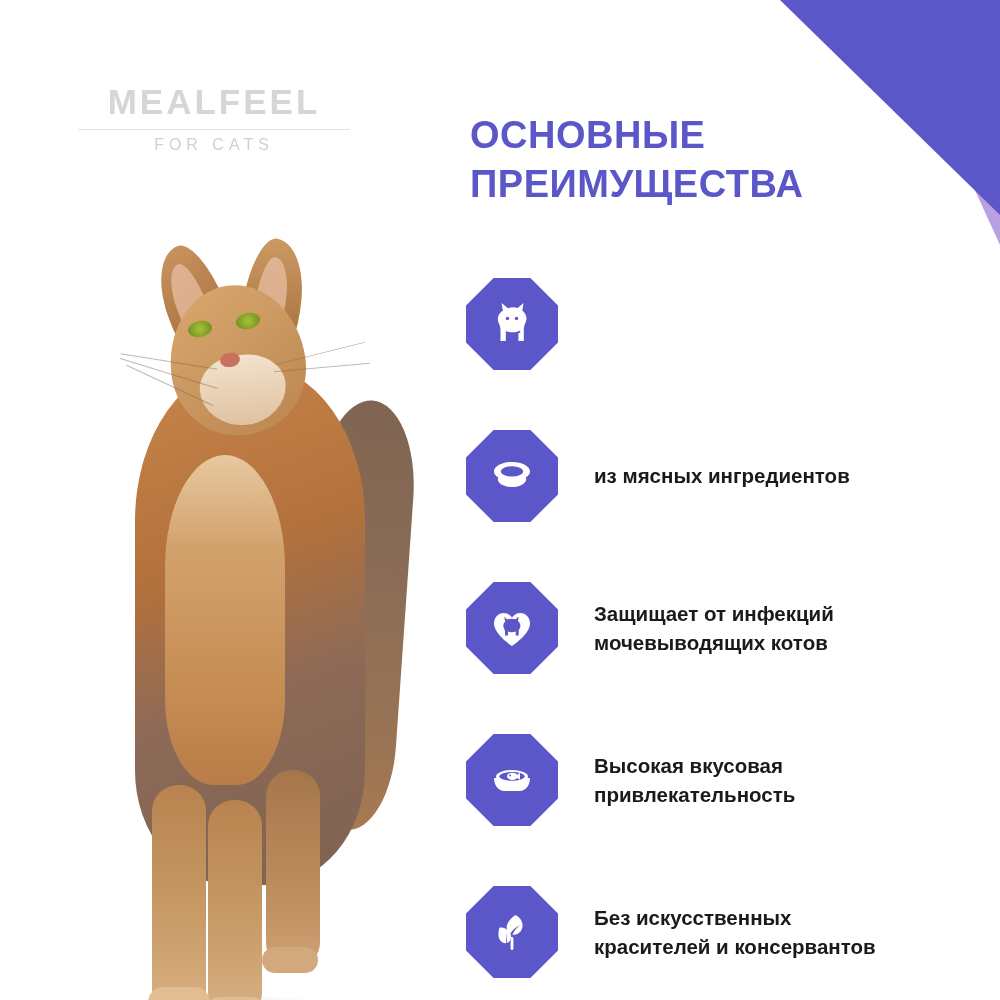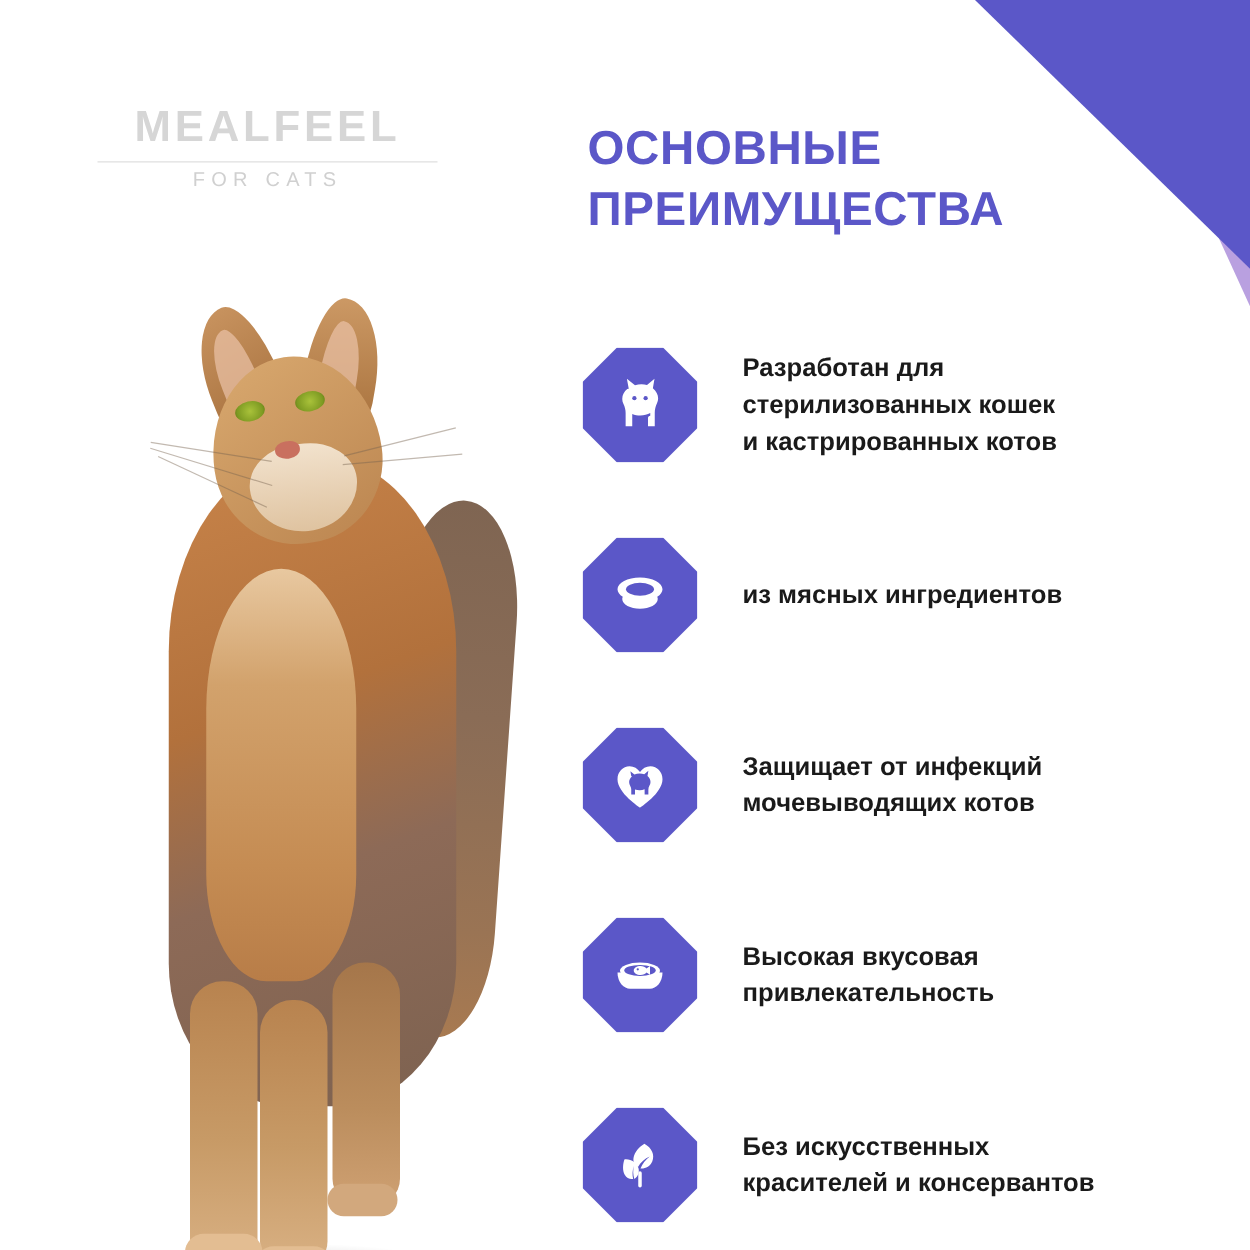--- a/index.html
+++ b/index.html
@@ -74,21 +74,21 @@
   .logo-sub {
     font-size: 16px;
     letter-spacing: 5px;
     color: #d0d0d0;
   }
 
   
   .headline {
     position: absolute;
     left: 470px;
-    top: 95px;
+    top: 111px;
     width: 470px;
     color: #5b57c8;
     font-size: 38px;
     font-weight: bold;
     line-height: 1.28;
     letter-spacing: 0.5px;
   }
 
   
   .benefits {
@@ -333,25 +333,20 @@
     <div class="benefit">
       <div class="badge">
         <span>
           <svg width="50" height="50" viewBox="0 0 50 50" aria-hidden="true">
             <path fill="#ffffff" d="M16 12l-1.5-8 6.5 5.2c1.6-.6 3.4-.9 5.2-.9 1.5 0 3 .2 4.4.6l6-5-1.3 7.6c2.6 2.2 4.2 5 4.2 8.1 0 1.4-.3 2.7-.9 3.9-1.2 2.4-1.8 5-1.8 7.6V42h-5.4v-6.6c0-1 .8-1.8 1.8-1.8v-2.2c-2.3 1.2-5 1.9-7.9 1.9-2.3 0-4.5-.4-6.5-1.2V42h-5.3V31.6c0-2.7-.6-5.3-1.8-7.7-.6-1.2-.9-2.5-.9-3.8 0-3 1.5-5.8 4-7.9z"></path>
             <circle cx="20.5" cy="19.5" r="1.7" fill="#5b57c8"></circle>
             <circle cx="29.5" cy="19.5" r="1.7" fill="#5b57c8"></circle>
           </svg>
         </span>
       </div>
-      <div class="benefit-text">
-        <div>Разработан для</div>
-        <div>стерилизованных кошек</div>
-        <div>и кастрированных котов</div>
-      </div>
     </div>
 
     <div class="benefit">
       <div class="badge">
         <span>
           <svg width="52" height="52" viewBox="0 0 52 52" aria-hidden="true">
             <path fill="#ffffff" d="M26 12c10 0 18 4.2 18 9.4 0 2.3-1.6 4.4-4.2 6 .3.6.4 1.2.4 1.8 0 4.3-6.4 7.8-14.2 7.8S11.8 33.5 11.8 29.2c0-.6.1-1.2.4-1.8-2.6-1.6-4.2-3.7-4.2-6C8 16.2 16 12 26 12z"></path>
             <ellipse cx="26" cy="21.4" rx="11.2" ry="5.2" fill="#5b57c8"></ellipse>
           </svg>
         </span>

